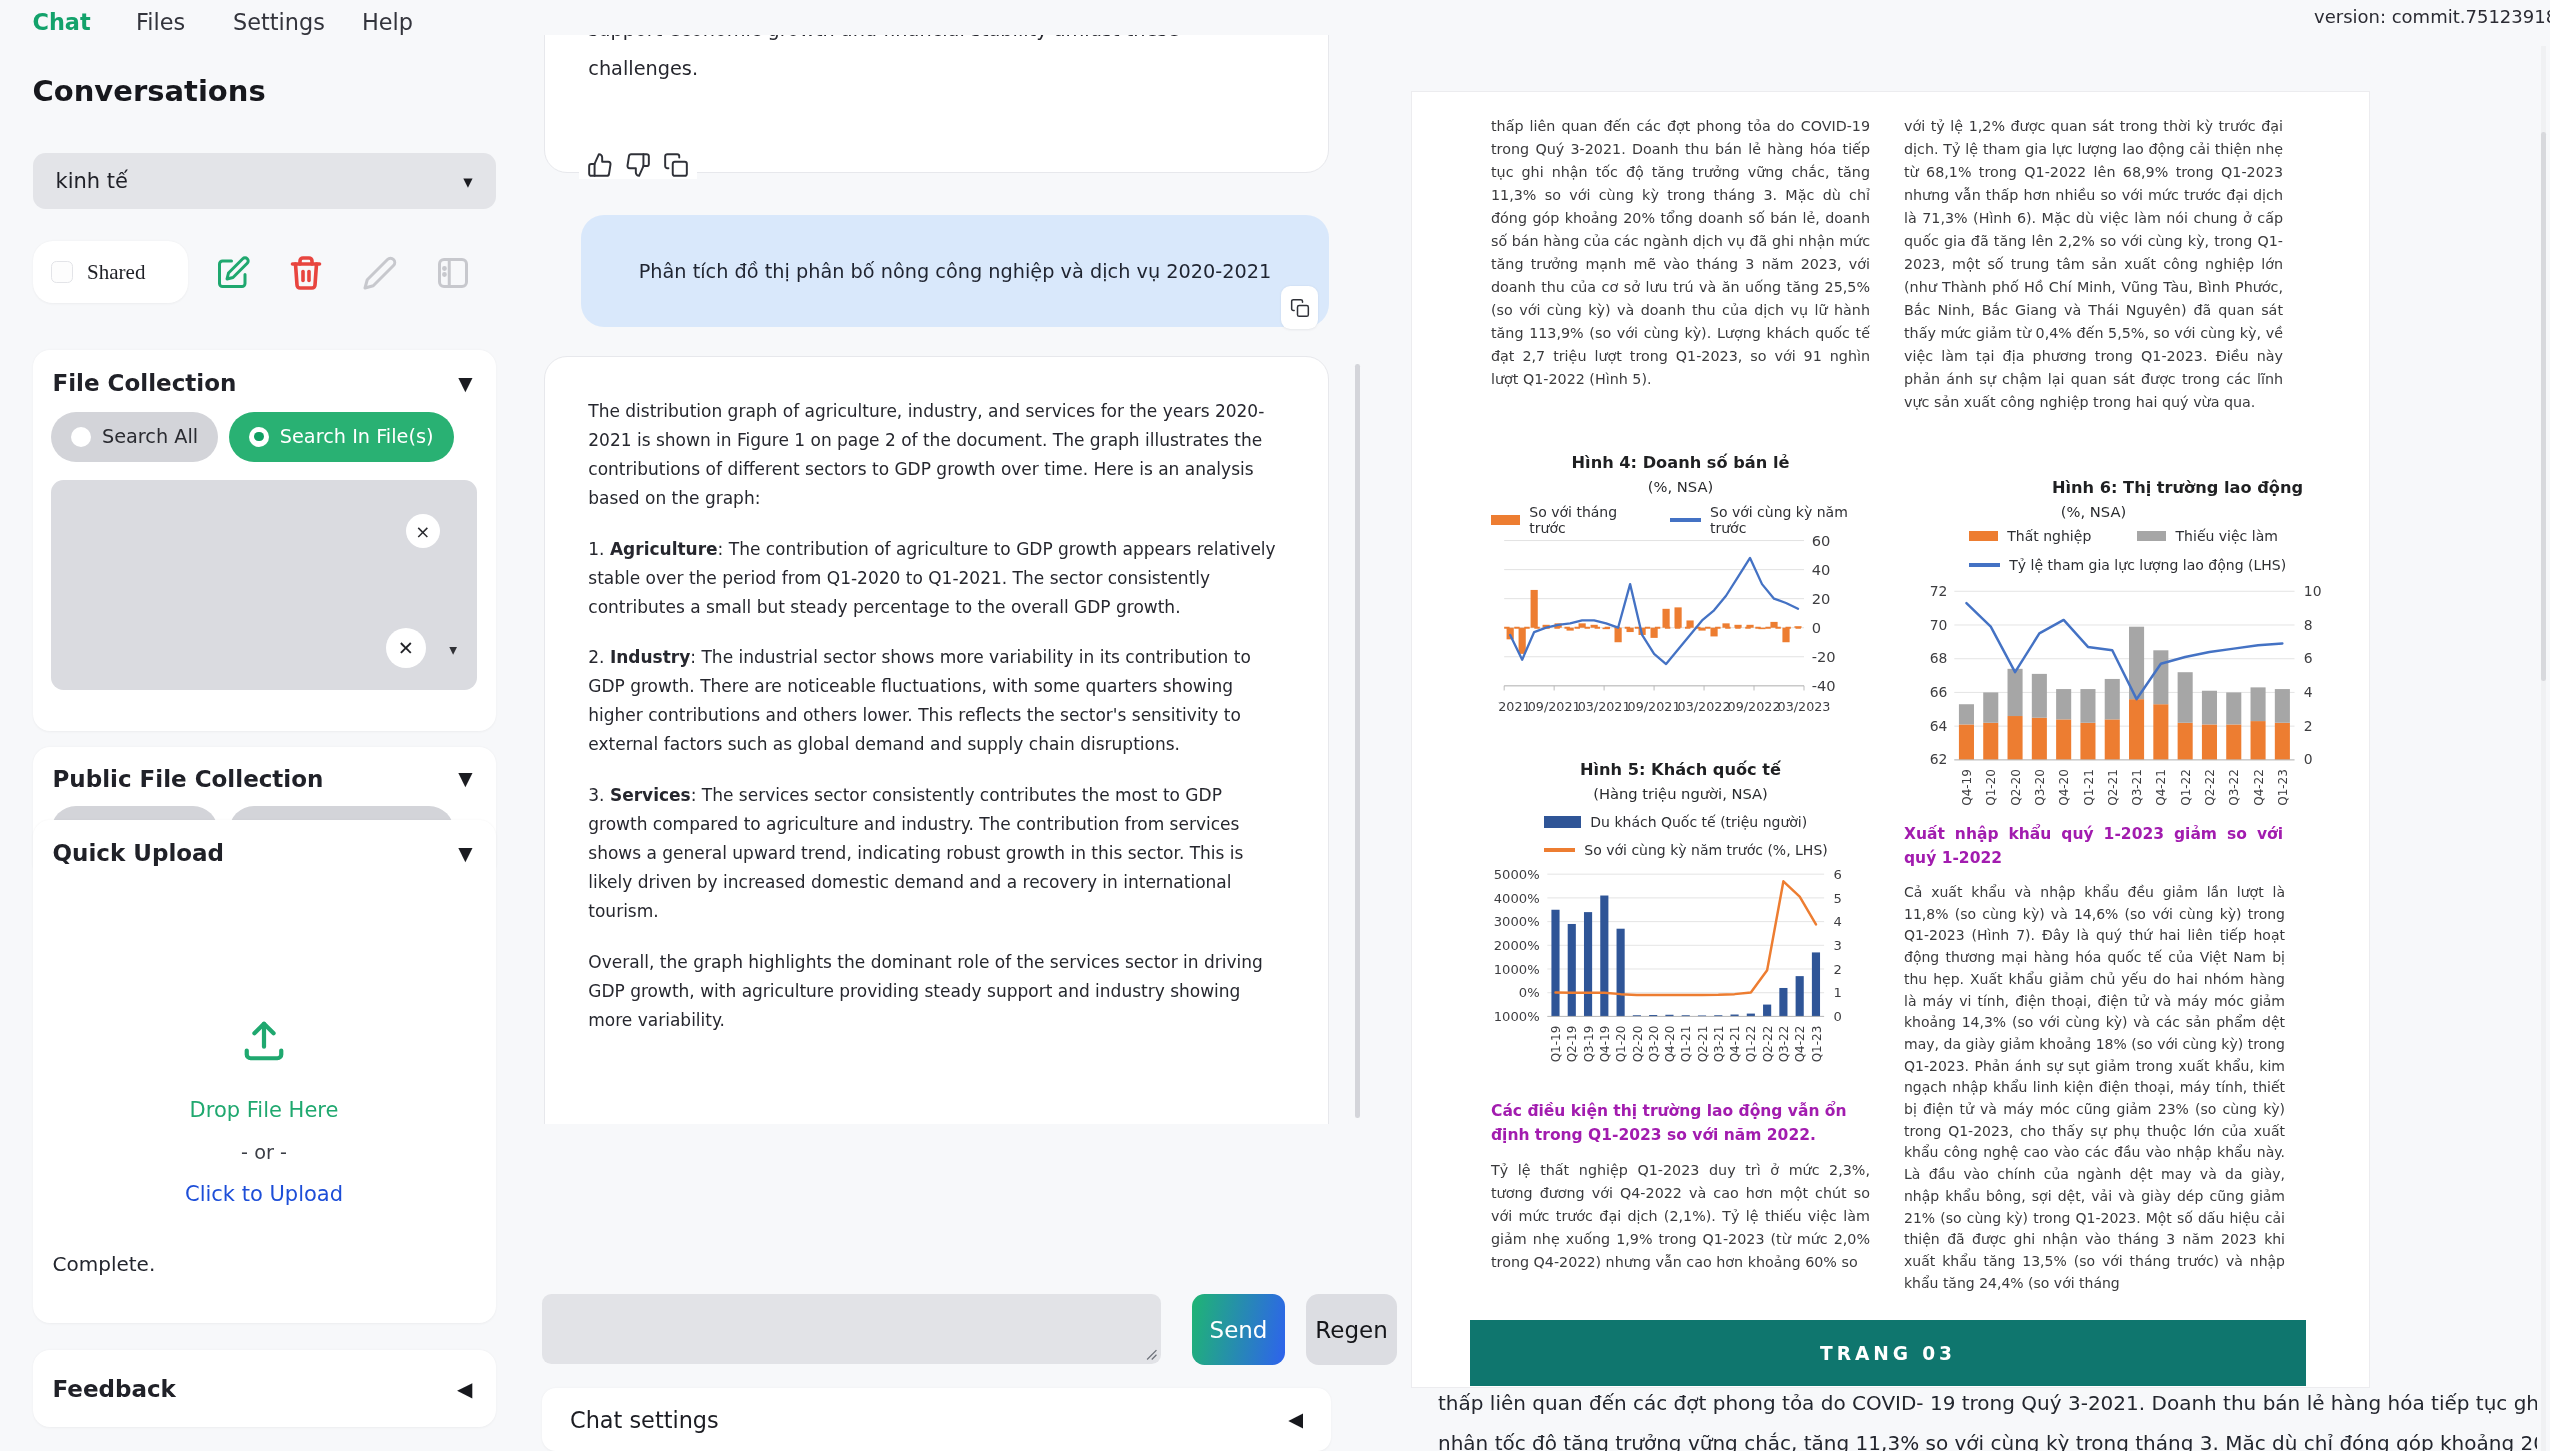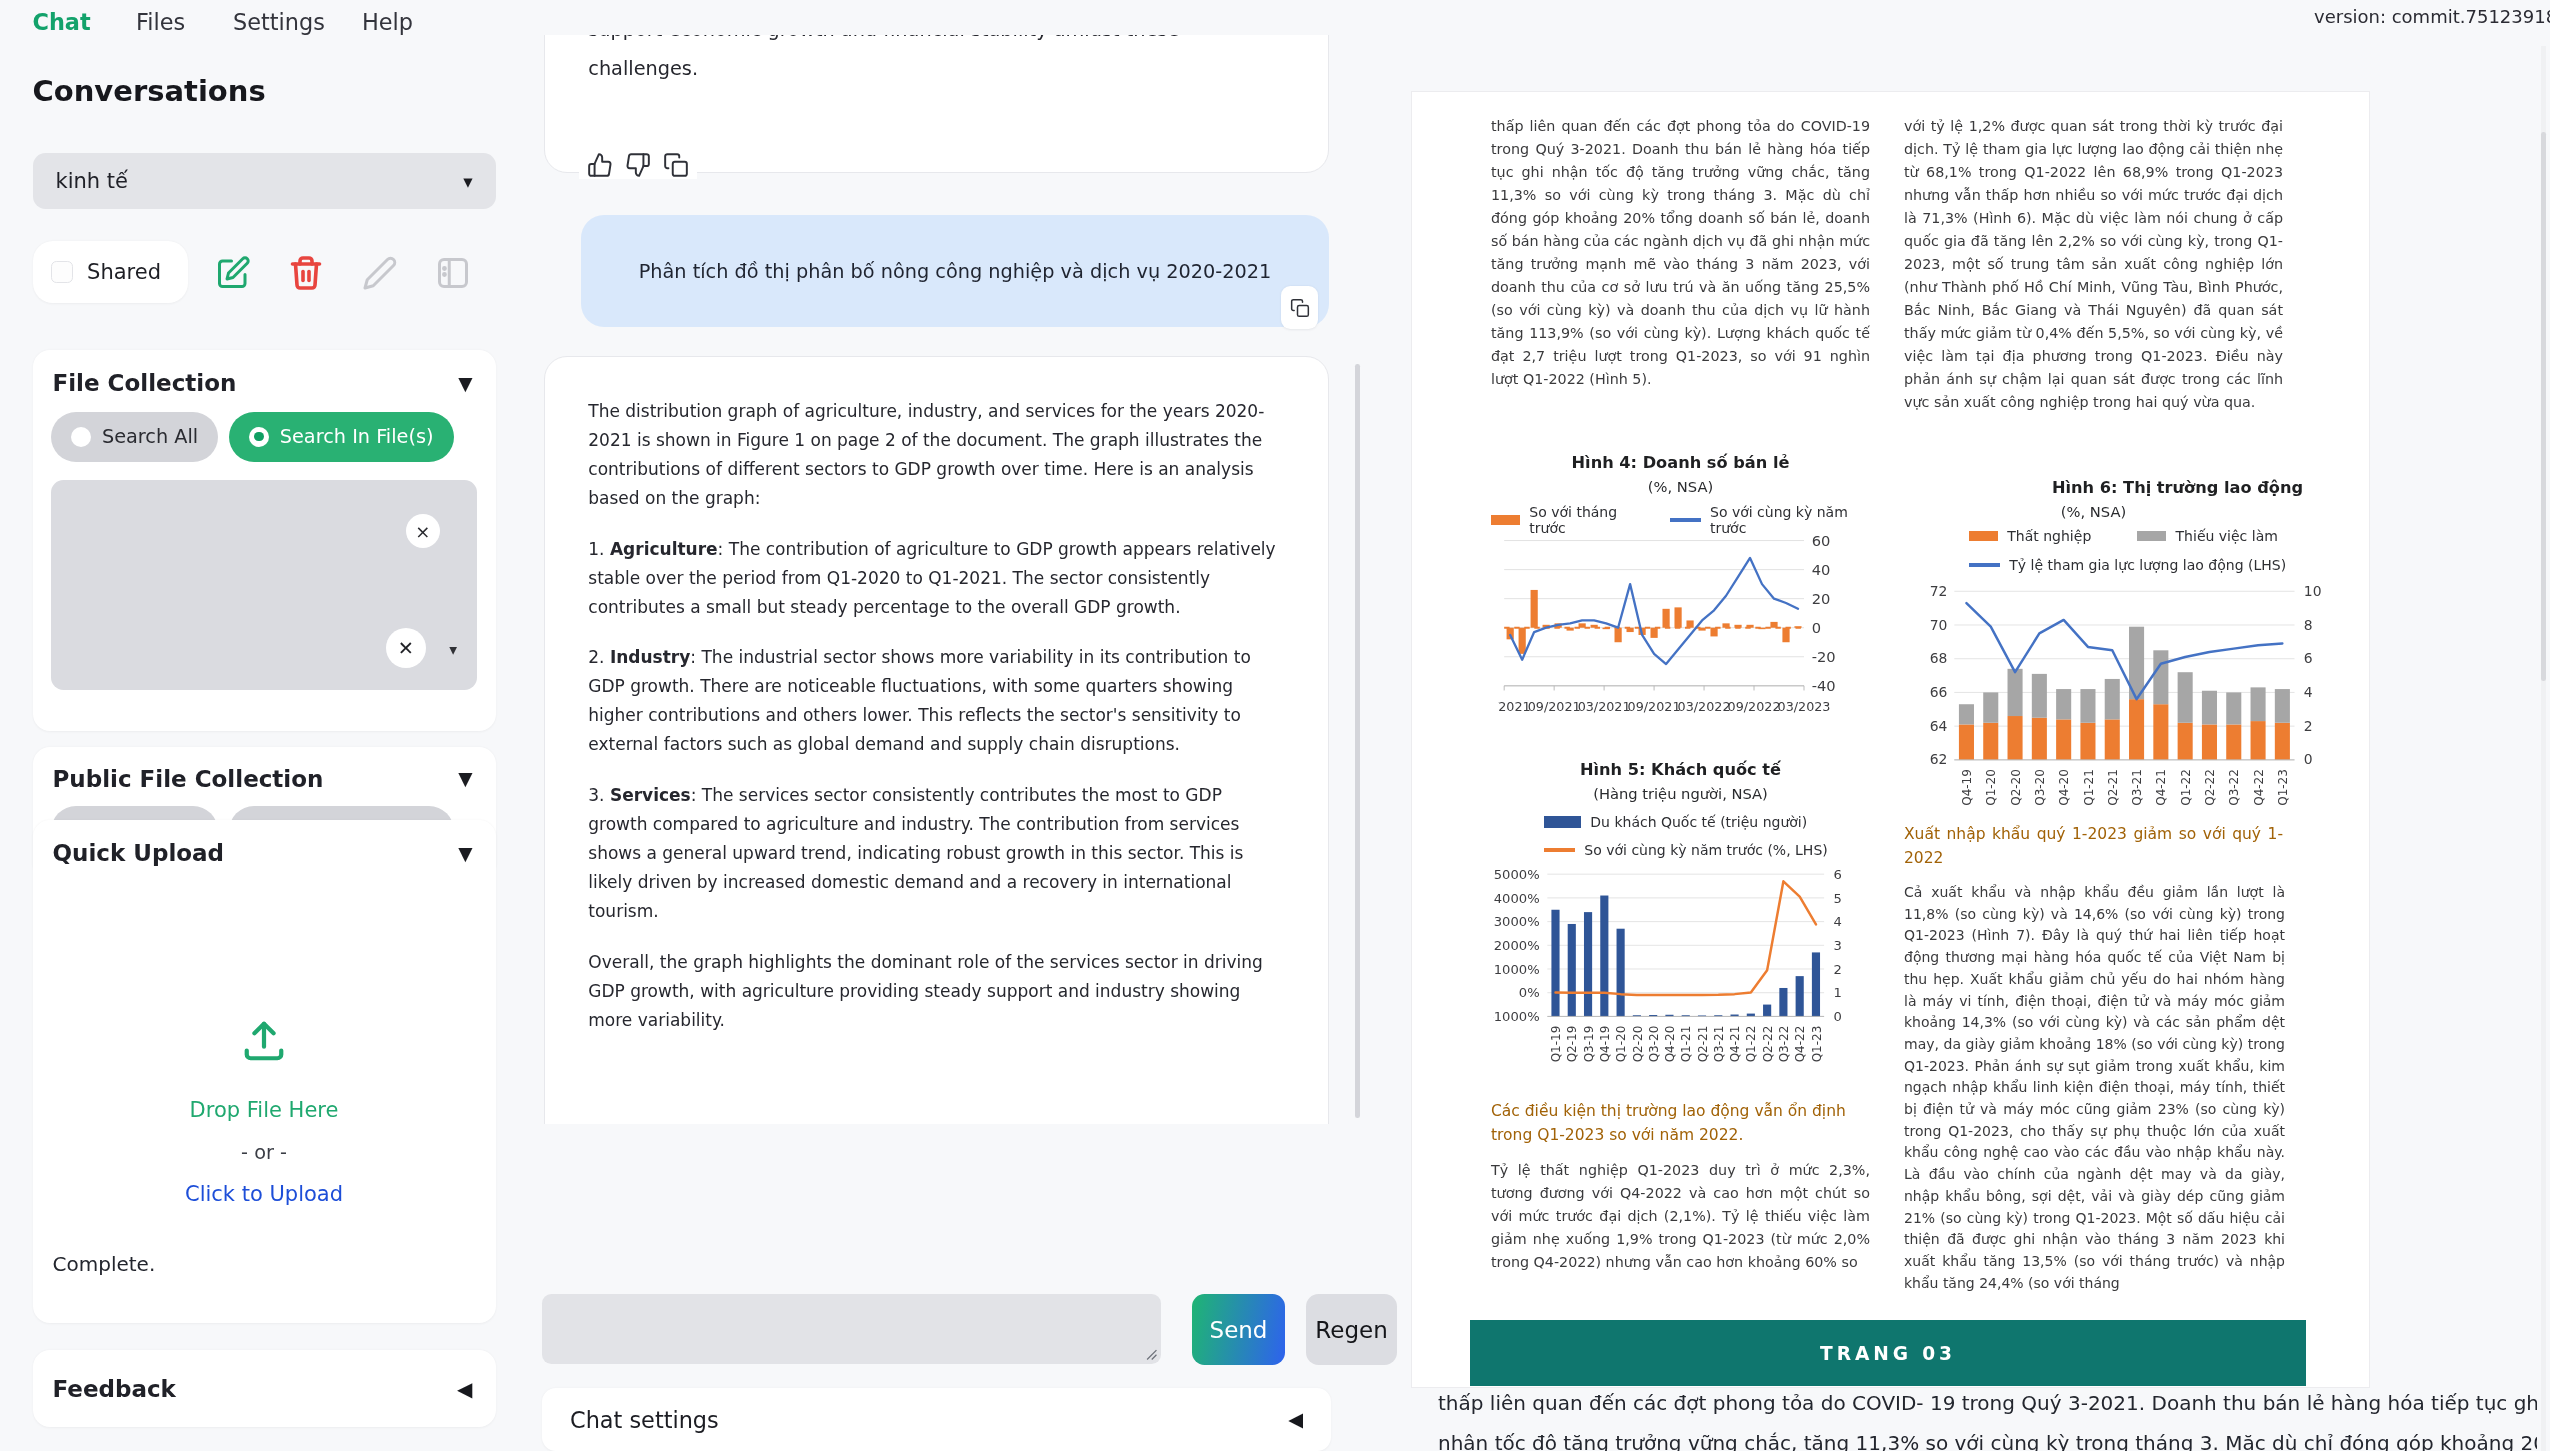--- a/index.html
+++ b/index.html
@@ -14,21 +14,21 @@
   .caret{font-size:18.6px;color:#1b1c21;}
   .pill{display:flex;align-items:center;gap:10.8px;border-radius:773px;padding:0 20px;height:50px;font-size:19.3px;}
   .pill-gray{background:#d3d4d9;color:#2a2b31;}
   .pill-green{background:#29b173;color:#fff;}
   .radio{width:20px;height:20px;border-radius:50%;background:#fff;flex:0 0 auto;display:flex;align-items:center;justify-content:center;}
   .radio .dot{width:9.3px;height:9.3px;border-radius:50%;background:#0f9f63;}
   .bubble{background:#fff;border:1.5px solid #e7e8ec;border-radius:23px;}
   .reply-text{font-size:17px;line-height:29px;color:#26272e;}
   .reply-text p{margin:0 0 21.7px 0;}
   .pdf-body{font-size:14.3px;line-height:23px;color:#3a3a3c;text-align:justify;}
-  .pdf-h{font-weight:normal;color:#a16207;}
+  .pdf-h{font-weight:bold;color:#a21caf;}
   .figcap{font-weight:bold;font-size:16.2px;color:#1f2022;text-align:center;}
   .figsub{font-size:14.7px;color:#2a2b2e;text-align:center;}
   .legend-row{display:flex;align-items:center;gap:9.3px;font-size:14px;color:#2e2f33;}
   .sw{display:inline-block;flex:0 0 auto;}
   .sw-bar{width:29px;height:10px;}
   .sw-line{width:31px;height:3.1px;}
   svg{display:block;}
   .iconbtn{cursor:pointer;}
 </style>
 </head>
@@ -44,21 +44,21 @@
 
   <div class="abs h-title" style="left:32.5px;top:74px;">Conversations</div>
 
   <div class="abs" style="left:32.5px;top:153px;width:463px;height:56px;background:#e3e4e8;border-radius:12.4px;display:flex;align-items:center;justify-content:space-between;padding:0 23px;box-sizing:border-box;">
     <span style="font-size:21px;color:#202128;">kinh tế</span>
     <span class="caret">▾</span>
   </div>
 
   <div class="abs card" style="left:32.5px;top:241px;width:155px;height:62px;display:flex;align-items:center;gap:14px;padding:0 18.6px;box-sizing:border-box;border-radius:20px;">
     <span style="width:20px;height:20px;border-radius:5.4px;background:#fdfdfd;border:1.5px solid #e3e4e8;"></span>
-    <span style="font-size:21px;color:#1e1f25;">Shared</span>
+    <span style="font-size:21px;color:#1e1f25;font-family:Liberation Serif, serif;">Shared</span>
   </div>
   <svg class="abs iconbtn" style="left:215px;top:255px;" width="36" height="36" viewBox="0 0 24 24" fill="none" stroke="#1fa86f" stroke-width="2" stroke-linecap="round" stroke-linejoin="round">
     <path d="M11 4H5a2 2 0 0 0-2 2v13a2 2 0 0 0 2 2h13a2 2 0 0 0 2-2v-6"></path>
       <path d="M18.5 2.5a2.1 2.1 0 0 1 3 3L12 15l-4 1 1-4 9.5-9.5z"></path>
   </svg>
   <svg class="abs iconbtn" style="left:288px;top:255px;" width="36" height="36" viewBox="0 0 24 24" fill="none" stroke="#e8453f" stroke-width="2.4" stroke-linecap="round" stroke-linejoin="round">
     <path d="M3 6h18"></path>
       <path d="M8 6V4a2 2 0 0 1 2-2h4a2 2 0 0 1 2 2v2"></path>
       <path d="M19 6l-1 14a2 2 0 0 1-2 2H8a2 2 0 0 1-2-2L5 6"></path>
       <line x1="10" y1="11" x2="10" y2="17"></line>

